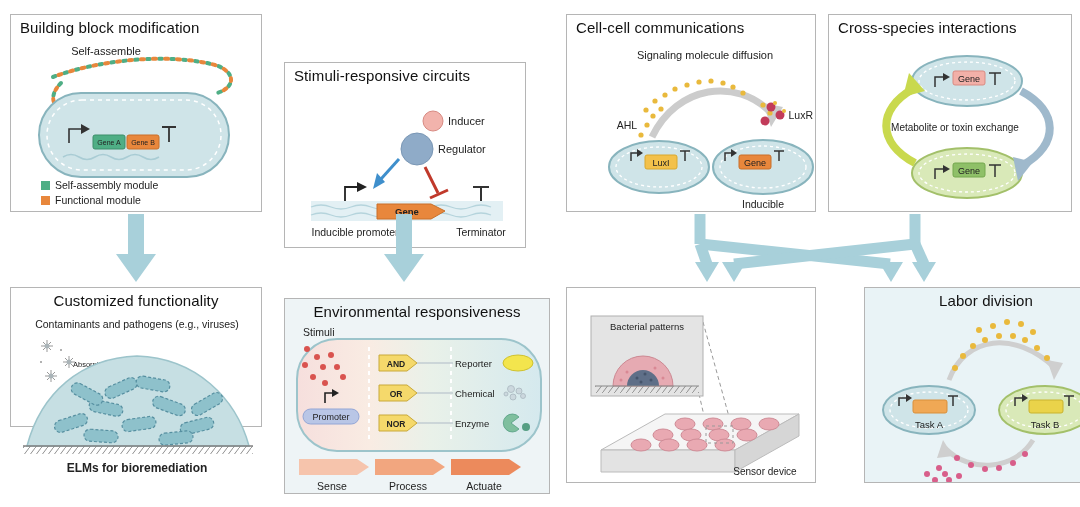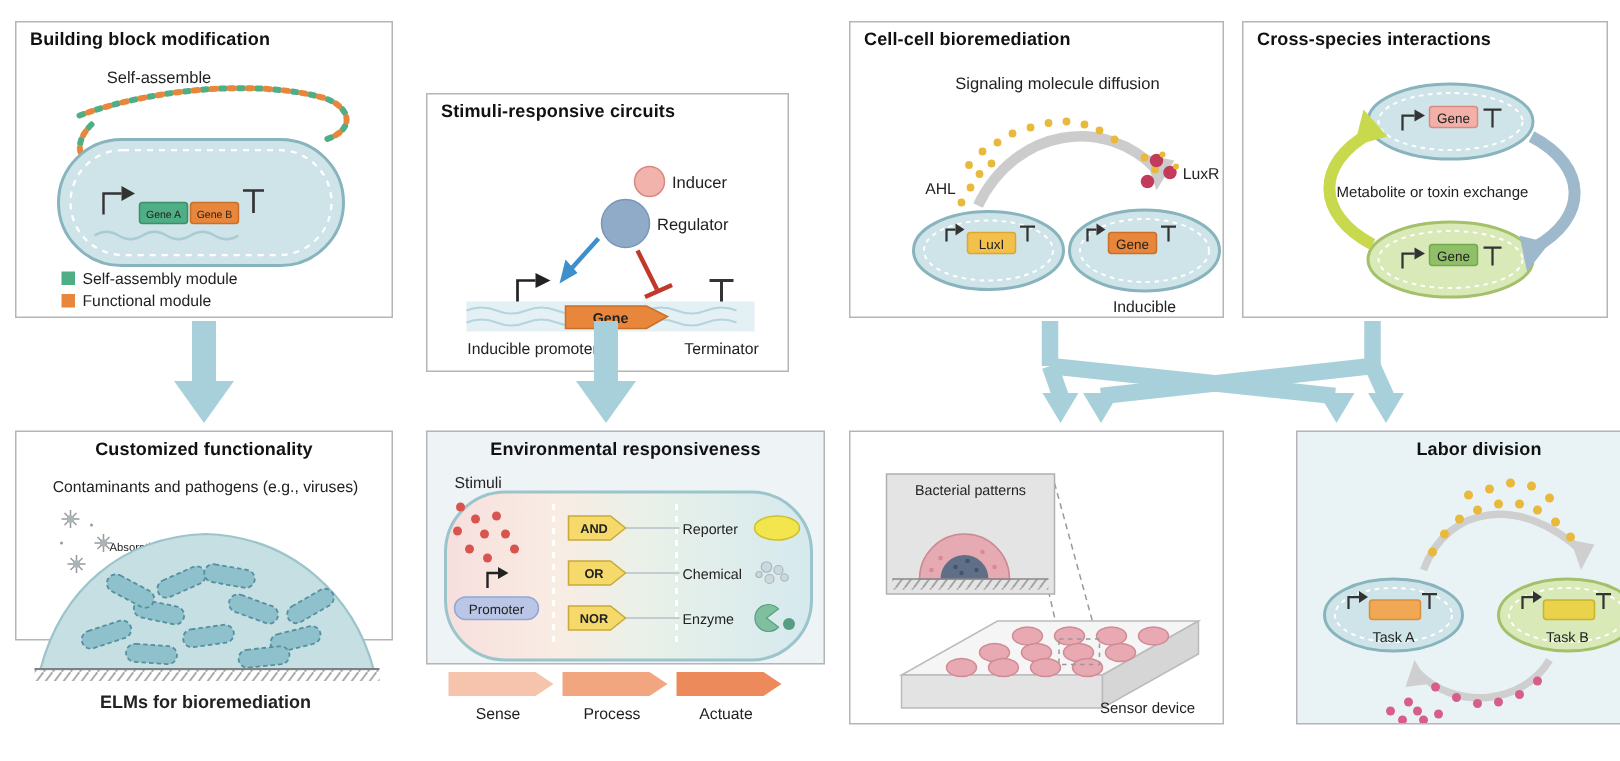--- a/index.html
+++ b/index.html
@@ -1,22 +1,22 @@
 <!DOCTYPE html>
 <html><head>
 <meta charset="utf-8">
 <style>
   html,body { margin:0; padding:0; background:#ffffff; }
   .canvas { position:relative; width:1080px; height:507px; background:#ffffff;
             font-family:"Liberation Sans", sans-serif; overflow:hidden; }
   .panel { position:absolute; background:#ffffff; border:1px solid #b5b5b5; box-sizing:border-box; }
   .panel.tint { background:#e9f3f6; }
   .panel.tint2 { background:#eef4f6; }
-  .panel-title { position:absolute; top:4px; left:9px; right:9px; font-size:12px;
-                 font-weight:bold; color:#111111; letter-spacing:0.1px; z-index:2; }
+  .panel-title { position:absolute; top:4px; left:9px; right:9px; font-size:15px;
+                 font-weight:normal; color:#111111; letter-spacing:0.1px; z-index:2; }
   .panel-title.centered { text-align:center; }
   .panel svg { position:absolute; top:0; left:0; }
   svg text { font-family:"Liberation Sans", sans-serif; fill:#222222; }
   #midflow { position:absolute; left:0; top:212px; }
 </style>
 </head>
 <body>
 
 <div class="canvas">
 
@@ -79,21 +79,21 @@
       </g>
       <polygon points="92,141 146,141 160,148 146,156 92,156" fill="#e8873c" stroke="#c96f28"></polygon>
       <text x="122" y="152" font-size="9.5" font-weight="bold" fill="#ffffff" text-anchor="middle">Gene</text>
       <path d="M196,138 L196,124 M188,124 L204,124" stroke="#333333" stroke-width="2"></path>
       <text x="70" y="173" font-size="10.5" text-anchor="middle">Inducible promoter</text>
       <text x="196" y="173" font-size="10.5" text-anchor="middle">Terminator</text>
     </svg>
   </div>
 
   <div class="panel" style="left:566px; top:14px; width:250px; height:198px;">
-    <div class="panel-title">Cell-cell bioremediation</div>
+    <div class="panel-title">Cell-cell communications</div>
     <svg width="248" height="196">
       <text x="138" y="44" font-size="11" text-anchor="middle">Signaling molecule diffusion</text>
       <g>
         <path d="M85,122 C110,70 170,62 204,98" fill="none" stroke="#cccccc" stroke-width="7"></path>
         <polygon points="196,88 216,92 204,112" fill="#cccccc"></polygon>
       </g>
       <g fill="#e9b93c">
         <circle cx="74" cy="120" r="2.6"></circle>
           <circle cx="80" cy="110" r="2.6"></circle>
           <circle cx="86" cy="101" r="2.6"></circle>
@@ -248,21 +248,21 @@
         </g>
       </g>
       <g>
         <rect x="12" y="158" width="230" height="8" fill="url(#hatch5)"></rect>
         <line x1="12" y1="158" x2="242" y2="158" stroke="#808080" stroke-width="1.3"></line>
       </g>
       <text x="126" y="184" font-size="12" font-weight="bold" text-anchor="middle">ELMs for bioremediation</text>
     </svg>
   </div>
 
-  <div class="panel tint2" style="left:284px; top:287px; width:266px; height:156px;">
+  <div class="panel tint2" style="left:284px; top:298px; width:266px; height:196px;">
     <div class="panel-title centered">Environmental responsiveness</div>
     <svg width="264" height="194">
       <defs>
         <linearGradient id="gradEnv" x1="0" y1="0" x2="1" y2="0">
           <stop offset="0" stop-color="#f6dfdd"></stop>
           <stop offset="0.3" stop-color="#f9ece3"></stop>
           <stop offset="0.55" stop-color="#e9f1e9"></stop>
           <stop offset="1" stop-color="#d5e9ee"></stop>
         </linearGradient>
       </defs>

